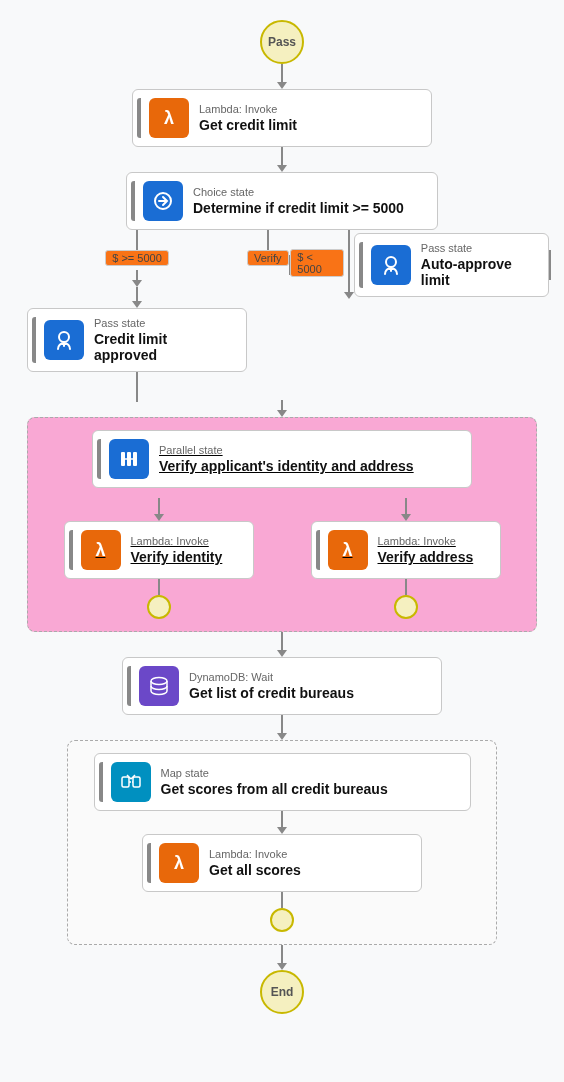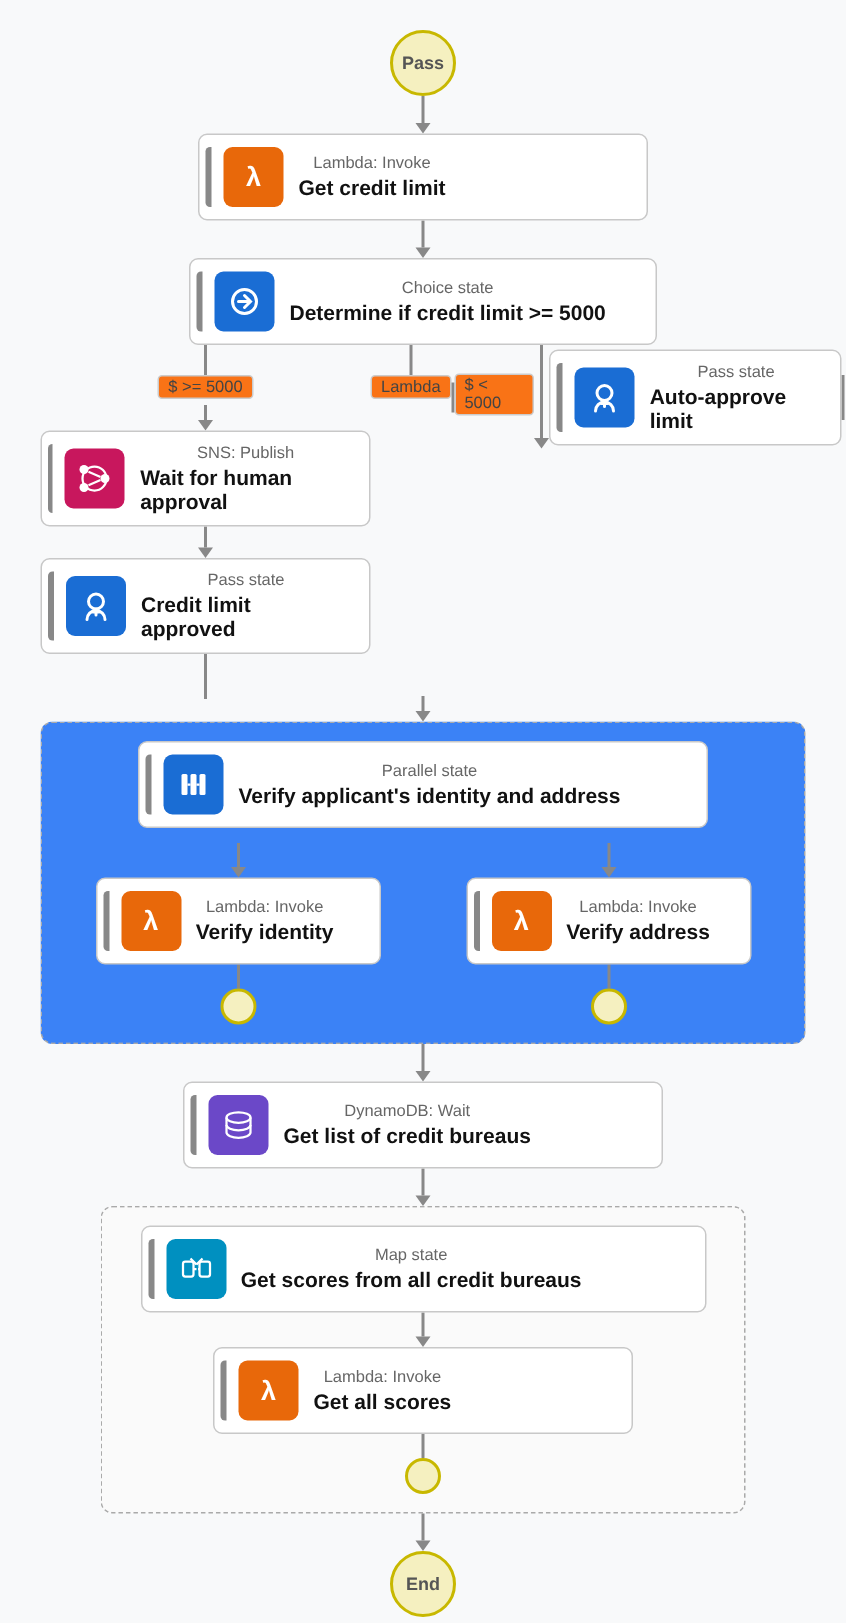--- a/index.html
+++ b/index.html
@@ -72,21 +72,20 @@
       flex-shrink: 0;
     }
     .state-box .text-area {
       display: flex;
       flex-direction: column;
     }
     .state-box .label-top {
       font-size: 11px;
       color: #666;
       margin-bottom: 2px;
-      text-align: center;
     }
     .state-box .label-main {
       font-size: 14px;
       font-weight: 600;
       color: #111;
     }
 
     
     .icon-orange { background: #e8680a; }
     .icon-pink { background: #c8175d; }
@@ -94,23 +93,24 @@
     .icon-blue { background: #1a6dd4; }
     .icon-cyan { background: #0090c0; }
 
     
     .bar-blue { background: #1a6dd4; }
 
     
     .parallel-container {
       border: 1.5px dashed #aaa;
       border-radius: 8px;
-      background: #3b82f6;
+      background: #f9a8d4;
       padding: 12px;
       width: 510px;
+      text-decoration: underline;
     }
     .parallel-branches {
       display: flex;
       flex-direction: row;
       justify-content: space-around;
       align-items: flex-start;
       gap: 10px;
       margin-top: 10px;
     }
     .branch {
@@ -211,37 +211,20 @@
 
       <div style="flex:1.2; display:flex; flex-direction:column; align-items:center;">
 
         <div style="width:2px; height:20px; background:#888;"></div>
         <div class="branch-label">$ &gt;= 5000</div>
         <div class="connector-line">
           <div class="vert-line" style="height:10px;"></div>
           <div class="arrowhead"></div>
         </div>
 
-        <div class="state-box" style="width:220px;">
-          <div class="left-bar bar-blue"></div>
-          <div class="icon-wrap icon-pink">
-            <svg width="26" height="26" viewBox="0 0 26 26" fill="none">
-              <circle cx="13" cy="13" r="8" stroke="white" stroke-width="1.5" fill="none"></circle>
-              <circle cx="6" cy="7" r="3" fill="white"></circle>
-              <circle cx="6" cy="19" r="3" fill="white"></circle>
-              <circle cx="20" cy="13" r="3" fill="white"></circle>
-              <line x1="9" y1="8.5" x2="17" y2="12" stroke="white" stroke-width="1.5"></line>
-              <line x1="9" y1="17.5" x2="17" y2="14" stroke="white" stroke-width="1.5"></line>
-            </svg>
-          </div>
-          <div class="text-area">
-            <span class="label-top">SNS: Publish</span>
-            <span class="label-main">Wait for human approval</span>
-          </div>
-        </div>
         <div class="connector-line">
           <div class="vert-line" style="height:14px;"></div>
           <div class="arrowhead"></div>
         </div>
 
         <div class="state-box" style="width:220px;">
           <div class="left-bar bar-blue"></div>
           <div class="icon-wrap icon-blue">
             <svg width="26" height="26" viewBox="0 0 26 26" fill="none">
               <circle cx="13" cy="10" r="5" stroke="white" stroke-width="2" fill="none"></circle>
@@ -252,21 +235,21 @@
           <div class="text-area">
             <span class="label-top">Pass state</span>
             <span class="label-main">Credit limit approved</span>
           </div>
         </div>
         <div style="width:2px; height:30px; background:#888;"></div>
       </div>
 
       <div style="flex:0.3; display:flex; flex-direction:column; align-items:center;">
         <div style="width:2px; height:20px; background:#888;"></div>
-        <div class="branch-label">Lambda</div>
+        <div class="branch-label">Verify</div>
         <div style="width:2px; flex:1; background:transparent;"></div>
       </div>
 
       <div style="flex:1.2; display:flex; flex-direction:row; align-items:center;">
         <div style="width:2px; height:20px; background:#888;"></div>
         <div class="branch-label">$ &lt; 5000</div>
         <div class="connector-line">
           <div class="vert-line" style="height:62px;"></div>
           <div class="arrowhead"></div>
         </div>

